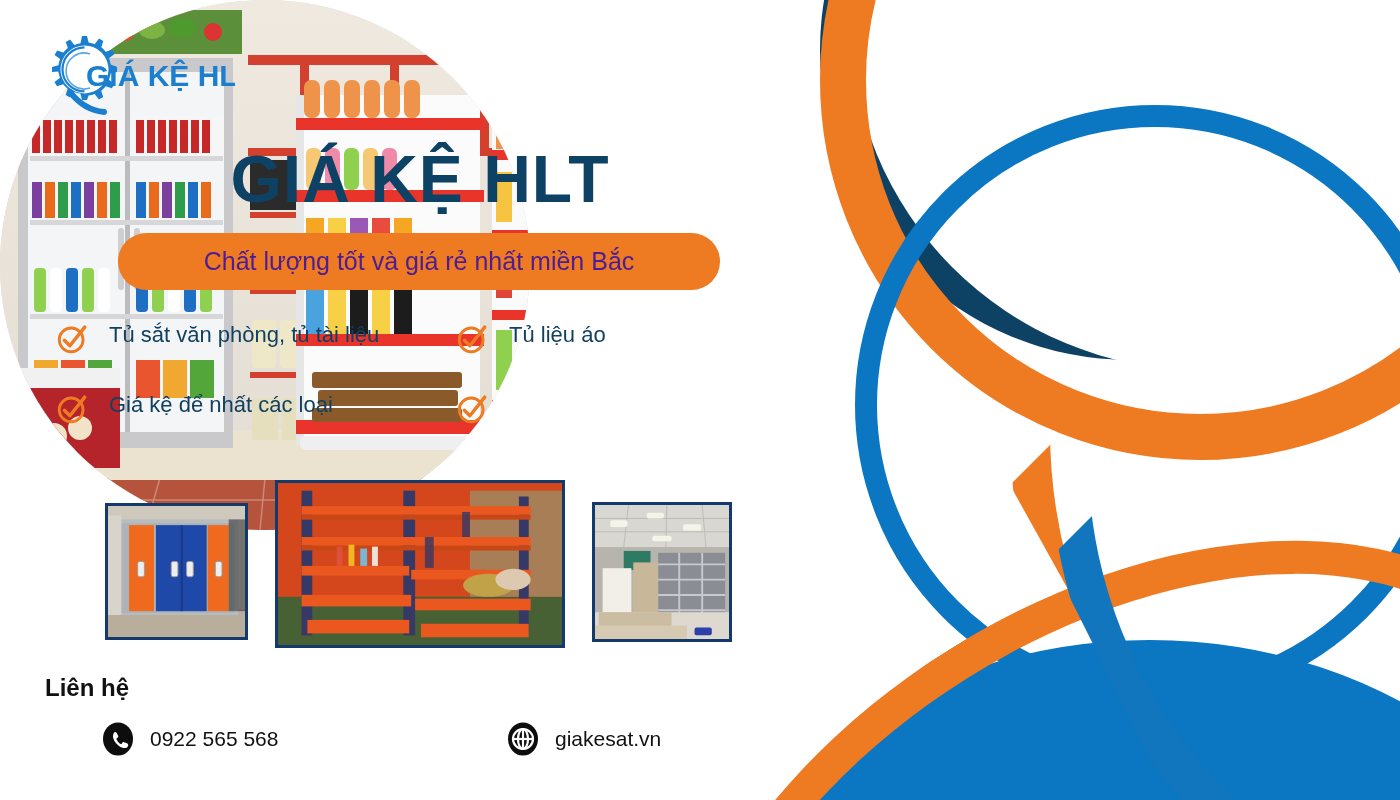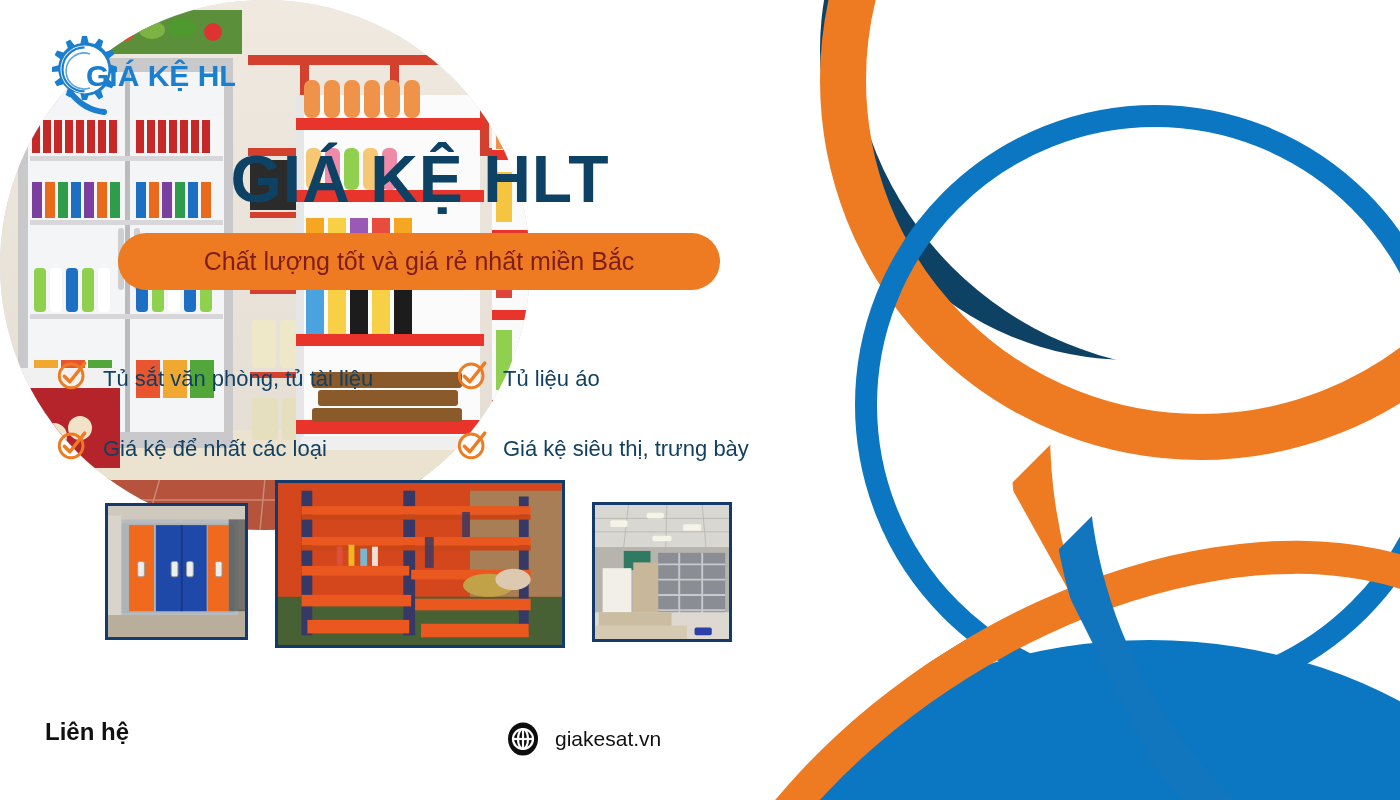--- a/index.html
+++ b/index.html
@@ -108,48 +108,48 @@
     font-size:66px; font-weight:bold;
     color:#0E4265; letter-spacing:1px;
     line-height:1.05;
   }
   .subtitle-pill {
     position:absolute; left:118px; top:233px;
     width:602px; height:57px;
     background:#EE7A22;
     border-radius:30px;
     display:flex; align-items:center; justify-content:center;
-    color:#7f1d1d; font-size:25px; font-weight:500;
+    color:#4c1d95; font-size:25px; font-weight:500;
   }
 
   
   .features {
     position:absolute; left:55px; top:322px;
     width:760px;
     display:grid;
     grid-template-columns:400px 340px;
     grid-template-rows:70px 70px;
   }
-  .feature { display:flex; align-items:flex-end; gap:14px; }
+  .feature { display:flex; align-items:flex-start; gap:20px; }
   .feature .label {
     font-size:22px; color:#114061; font-weight:500;
     white-space:nowrap;
   }
   .check { width:34px; height:34px; flex:0 0 34px; }
 
   
   .thumb { position:absolute; border:3px solid #143A6B; background:#fff; overflow:hidden; }
   #thumb-1 { left:105px; top:503px; width:143px; height:137px; }
   #thumb-2 { left:275px; top:480px; width:290px; height:168px; }
   #thumb-3 { left:592px; top:502px; width:140px; height:140px; }
   .thumb svg { display:block; width:100%; height:100%; }
 
   
   .contact-title {
-    position:absolute; left:45px; top:718px;
+    position:absolute; left:45px; top:674px;
     font-size:24px; font-weight:bold; color:#111111;
   }
   .contact-row { position:absolute; display:flex; align-items:center; gap:14px; }
   #contact-phone { left:100px; top:721px; }
   #contact-web  { left:505px; top:721px; }
   .contact-row .ctext { font-size:21px; color:#111111; }
   .cicon { width:36px; height:36px; flex:0 0 36px; }
 </style>
 </head>
 <body>
@@ -420,21 +420,20 @@
         <path d="M11 21.5 l6.5 6.5 L35 6" fill="none" stroke="#EE7A22" stroke-width="4" stroke-linecap="round" stroke-linejoin="round"></path>
       </svg>
       <span class="label">Giá kệ để nhất các loại</span>
     </div>
 
     <div class="feature">
       <svg class="check" viewBox="0 0 40 40">
         <circle cx="19" cy="21" r="14" fill="none" stroke="#EE7A22" stroke-width="3.4"></circle>
         <path d="M11 21.5 l6.5 6.5 L35 6" fill="none" stroke="#EE7A22" stroke-width="4" stroke-linecap="round" stroke-linejoin="round"></path>
       </svg>
-      <span class="label">Giá kệ siêu thị, trưng bày</span>
     </div>
   </div>
 
   <div class="thumb" id="thumb-1">
     <svg viewBox="0 0 143 137" preserveAspectRatio="none">
       <rect width="143" height="137" fill="#cfc8bd"></rect>
       <rect y="108" width="143" height="29" fill="#b9ae9c"></rect>
       <rect x="8" y="14" width="128" height="100" fill="#b8bcbf"></rect>
       <rect x="12" y="18" width="120" height="94" fill="#aeb3b6"></rect>
       <rect x="22" y="20" width="26" height="90" fill="#ef6a1f"></rect>
@@ -526,20 +525,27 @@
       <rect x="8" y="66" width="30" height="46" fill="#f1efe8"></rect>
       <rect y="112" width="140" height="28" fill="#ddd9d0"></rect>
       <rect x="4" y="112" width="76" height="16" fill="#cbbda2"></rect>
       <rect x="0" y="126" width="96" height="14" fill="#d7cab2"></rect>
       <rect x="104" y="128" width="18" height="8" rx="2" fill="#2d3fa8"></rect>
     </svg>
   </div>
 
   <div class="contact-title">Liên hệ</div>
 
+  <div class="contact-row" id="contact-phone">
+    <svg class="cicon" viewBox="0 0 36 36">
+      <ellipse cx="18" cy="18" rx="15" ry="16.5" fill="#0d0d0d"></ellipse>
+      <path d="M13.5 11.5 c1.4-1 2.6-.6 3.2.6 l1.4 2.7 c.4.8.2 1.5-.5 2 l-1.1.8 c-.2.7.6 2.3 1.8 3.6 1.2 1.3 2.6 2 3.2 1.9 l.7-1.2 c.4-.8 1.1-1 1.9-.7 l2.8 1.1 c1.3.5 1.8 1.7.9 3.2 -1 1.6-3.1 2-5.5 1.2 -3.1-1.1-6.3-3.9-8-7 -1.4-2.5-1.7-5.3-.8-7 .2-.4.5-.8 1-1.2 z" fill="#ffffff"></path>
+    </svg>
+    <span class="ctext">0922 565 568</span>
+  </div>
 
   <div class="contact-row" id="contact-web">
     <svg class="cicon" viewBox="0 0 36 36">
       <ellipse cx="18" cy="18" rx="15" ry="16.5" fill="#0d0d0d"></ellipse>
       <circle cx="18" cy="18" r="10" fill="none" stroke="#ffffff" stroke-width="2.2"></circle>
       <line x1="8" y1="18" x2="28" y2="18" stroke="#ffffff" stroke-width="2.2"></line>
       <line x1="18" y1="8" x2="18" y2="28" stroke="#ffffff" stroke-width="2.2"></line>
       <ellipse cx="18" cy="18" rx="5" ry="10" fill="none" stroke="#ffffff" stroke-width="2.2"></ellipse>
     </svg>
     <span class="ctext">giakesat.vn</span>

